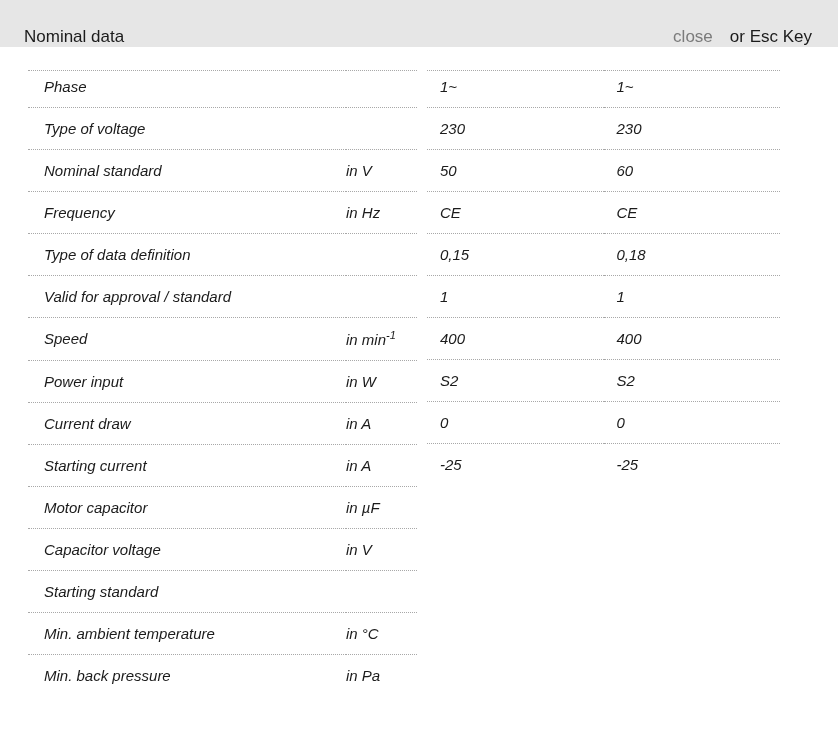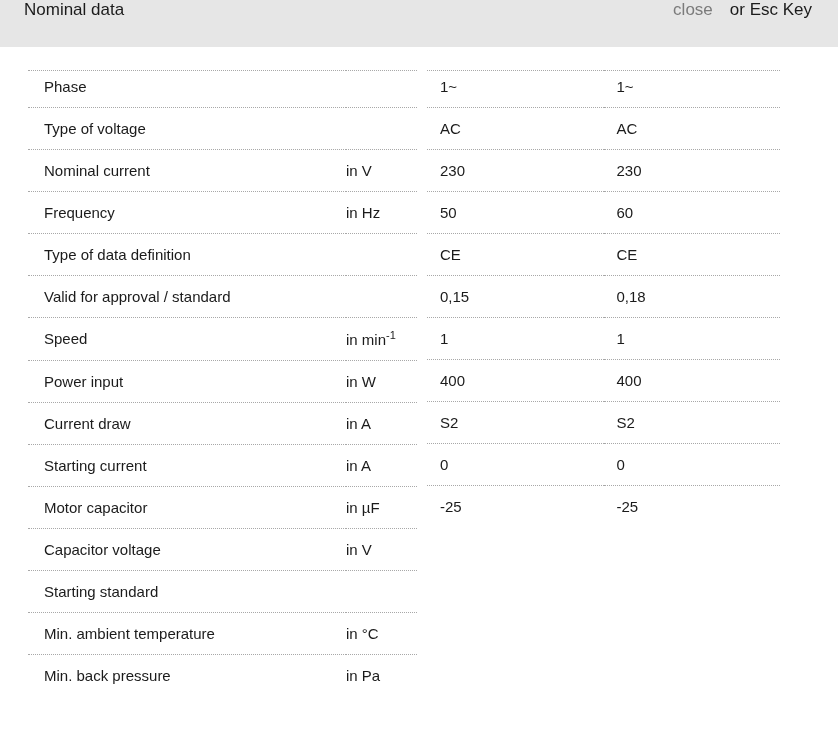--- a/index.html
+++ b/index.html
@@ -12,21 +12,21 @@
   html,body{width:838px;height:753px;}
   body{
     background:#ffffff;
     color:var(--text);
     font-family:"Liberation Sans", sans-serif;
     overflow:hidden;
   }
   .modal-header{
     width:838px;height:47px;
     background:var(--header-bg);
-    display:flex;align-items:flex-start;justify-content:space-between;
+    display:flex;align-items:flex-end;justify-content:space-between;
     padding:0 26px 0 24px;
     font-size:17px;
   }
   .modal-title{color:var(--text);}
   .close-hint{white-space:nowrap;}
   .close-link{color:var(--close-link);cursor:pointer;margin-right:17px;}
   .esc-text{color:var(--text);}
   .content{
     margin:23px 0 0 28px;
     display:flex;
@@ -40,20 +40,21 @@
   }
   .labels-table{width:389px;margin-right:10px;}
   .values-table{width:353px;}
   td{
     border-top:1px dotted var(--divider);
     padding:12px 0 12px 0;
     line-height:17px;
     vertical-align:top;
     overflow:hidden;
     white-space:nowrap;
+    font-style:italic;
   }
   tr:first-child td{padding-top:7px;}
   .labels-table td.cell-label{width:318px;padding-left:16px;}
   .labels-table td.cell-unit{width:71px;}
   .values-table td.cell-value{width:176px;padding-left:13px;}
   sup{font-size:11px;vertical-align:super;line-height:11px;}
 </style>
 </head>
 <body>
 
@@ -67,21 +68,21 @@
     <tbody>
         <tr>
           <td class="cell-label">Phase</td>
           <td class="cell-unit"><span></span></td>
         </tr>
         <tr>
           <td class="cell-label">Type of voltage</td>
           <td class="cell-unit"><span></span></td>
         </tr>
         <tr>
-          <td class="cell-label">Nominal current</td>
+          <td class="cell-label">Nominal standard</td>
           <td class="cell-unit"><span>in V</span></td>
         </tr>
         <tr>
           <td class="cell-label">Frequency</td>
           <td class="cell-unit"><span>in Hz</span></td>
         </tr>
         <tr>
           <td class="cell-label">Type of data definition</td>
           <td class="cell-unit"><span></span></td>
         </tr>
@@ -127,24 +128,20 @@
         </tr>
       </tbody>
   </table>
   <table class="values-table">
     <tbody>
         <tr>
           <td class="cell-value">1~</td>
           <td class="cell-value">1~</td>
         </tr>
         <tr>
-          <td class="cell-value">AC</td>
-          <td class="cell-value">AC</td>
-        </tr>
-        <tr>
           <td class="cell-value">230</td>
           <td class="cell-value">230</td>
         </tr>
         <tr>
           <td class="cell-value">50</td>
           <td class="cell-value">60</td>
         </tr>
         <tr>
           <td class="cell-value">CE</td>
           <td class="cell-value">CE</td>

